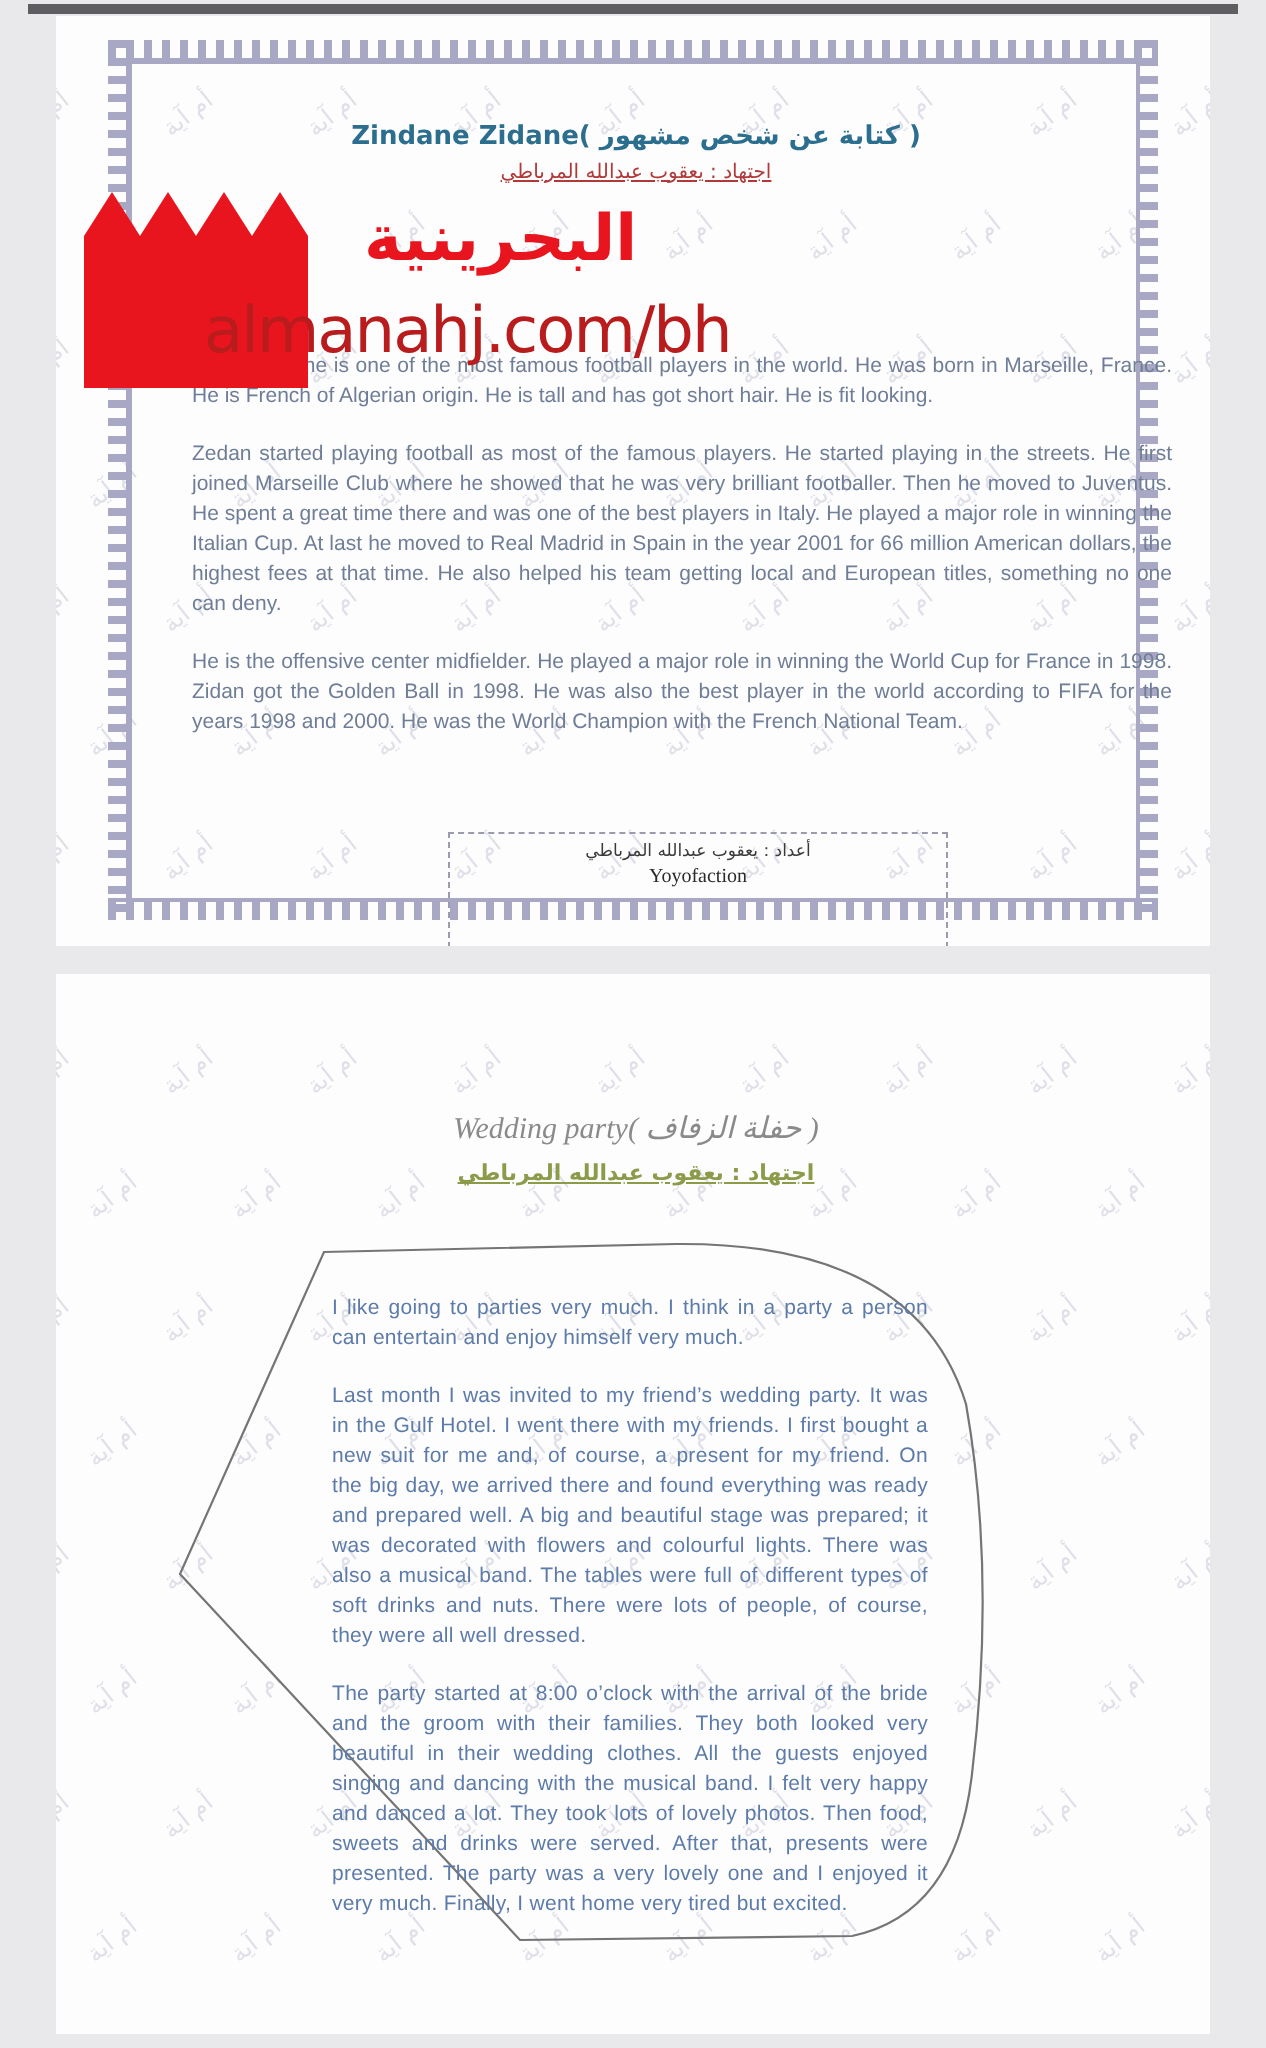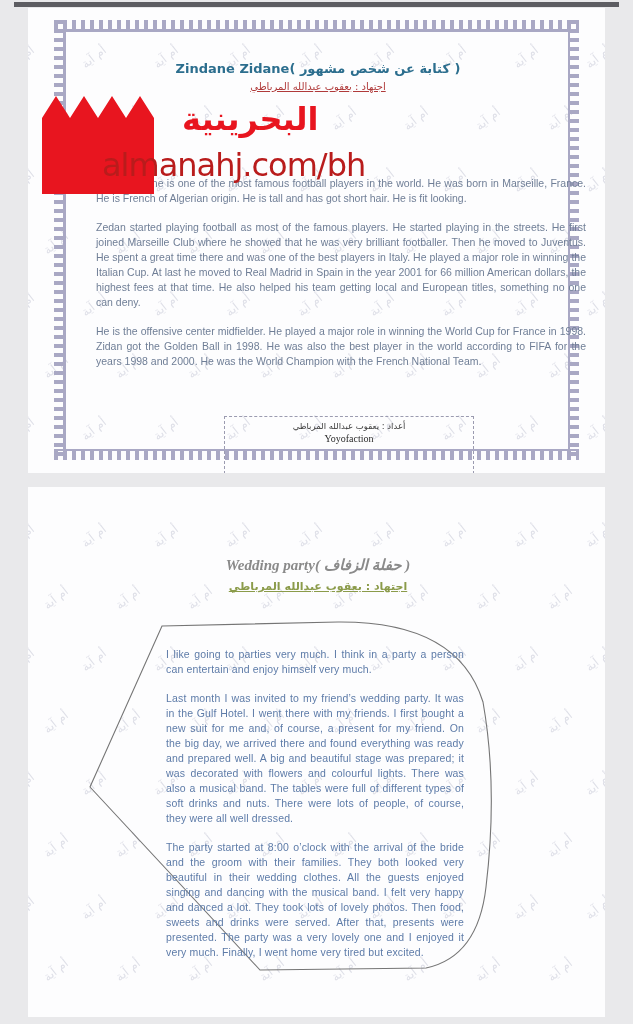--- a/index.html
+++ b/index.html
@@ -176,21 +176,21 @@
     position: absolute;
     left: 60px;
     top: 68px;
     width: 460px;
     text-align: center;
     line-height: 1.4;
   }
   .p2-title {
     font-family: "Liberation Serif", serif;
     font-style: italic;
-    font-weight: bold;
+    font-weight: normal;
     font-size: 15px;
     color: #8a8a8a;
     direction: rtl;
   }
   .p2-sub {
     font-family: "DejaVu Sans", sans-serif;
     font-size: 11px;
     color: #8b9b4a;
     direction: rtl;
     text-decoration: underline;

